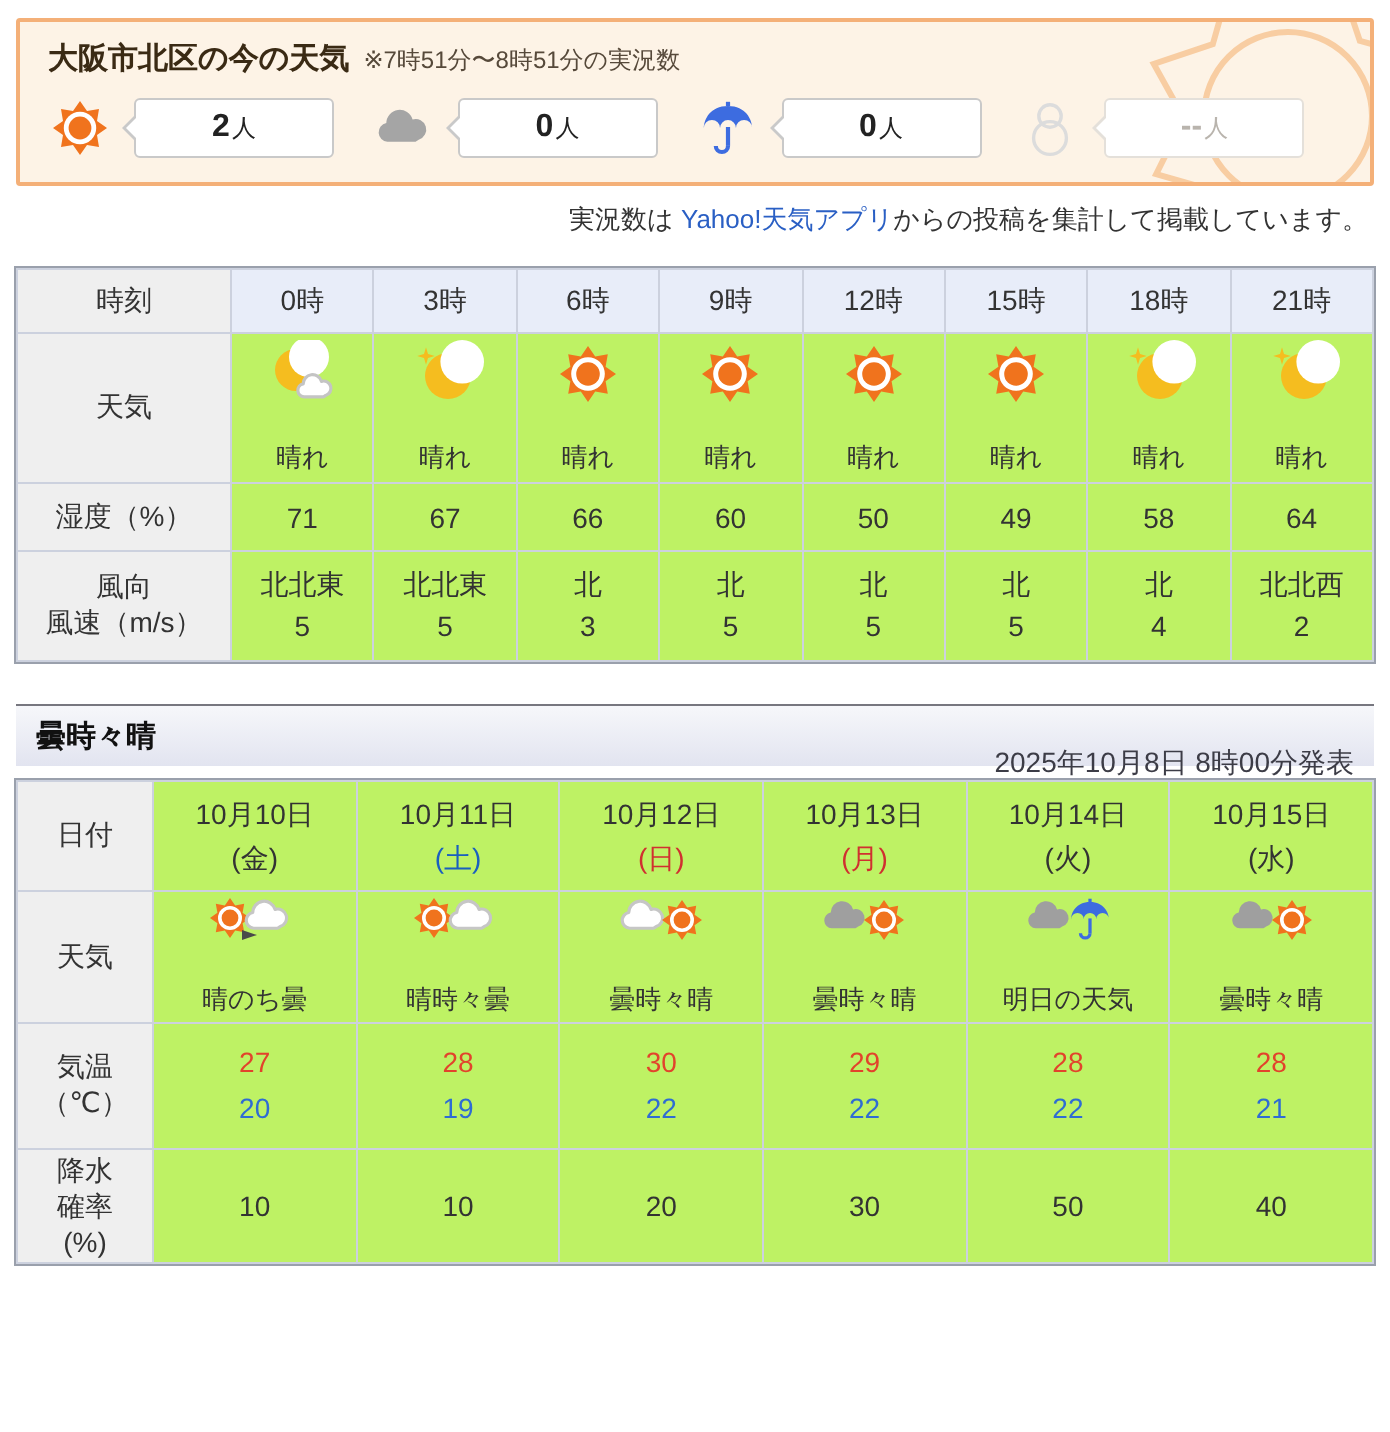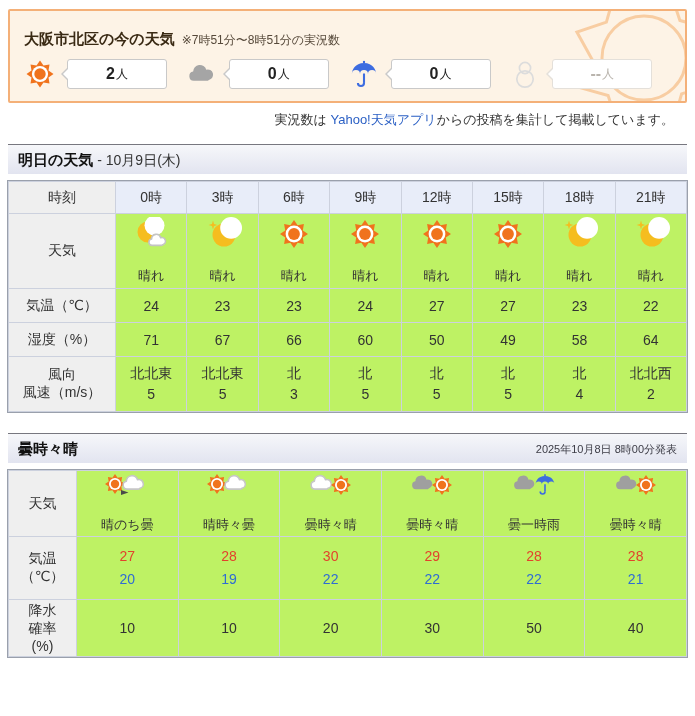--- a/index.html
+++ b/index.html
@@ -1,43 +1,43 @@
 <!DOCTYPE html>
 <html><head>
 <meta charset="utf-8">
 <style>
   html,body{margin:0;padding:0;background:#fff}
   body{width:695px;font-family:"Liberation Sans","DejaVu Sans",sans-serif;color:#333;-webkit-font-smoothing:antialiased}
   .wrap{padding:9px 8px 10px}
 
   
-  .current-box{position:relative;border:2px solid #f4b078;background:#fdf3e6;border-radius:2px;padding:19px 14px 11px;overflow:hidden}
+  .current-box{position:relative;border:2px solid #f4b078;background:#fdf3e6;border-radius:2px;padding:9px 14px 11px;overflow:hidden}
   .cb-titleline{position:relative;z-index:1}
   .cb-title{font-size:15px;font-weight:bold;color:#3a2a14}
   .cb-sub{font-size:12px;color:#56493a;margin-left:7px}
   .counts{display:flex;align-items:center;margin-top:9px;position:relative;z-index:1}
   .count-group{display:flex;align-items:center;flex:1}
   .count-icon{width:32px;height:32px;flex:none}
   .bubble{position:relative;background:#fff;border:1px solid #c9c9c9;border-radius:3px;height:28px;min-width:98px;margin-left:11px;display:flex;align-items:center;justify-content:center;color:#222}
   .bubble::before{content:"";position:absolute;left:-7px;top:50%;margin-top:-7px;border:7px solid transparent;border-left:0;border-right:7px solid #c9c9c9}
   .bubble::after{content:"";position:absolute;left:-5px;top:50%;margin-top:-7px;border:7px solid transparent;border-left:0;border-right:7px solid #fff}
   .bubble .num{font-size:16px;font-weight:bold;margin-right:1px}
   .bubble .unit{font-size:12px}
   .count-group.muted .bubble{border-color:#e4e0da;color:#b9b4ad}
   .count-group.muted .bubble::before{border-right-color:#e4e0da}
   .deco-sun{position:absolute;right:-34px;top:-28px;z-index:0}
 
   
-  .note{text-align:right;font-size:13px;color:#333;margin:8px 13px 15px}
+  .note{text-align:right;font-size:13px;color:#333;margin:8px 3px 15px}
   .note a{color:#2a5fc4;text-decoration:none;cursor:pointer}
 
   
   .sec-head{border-top:1px solid #77777f;background:linear-gradient(#f6f7fa,#e2e4f0);padding:6px 10px 5px;font-size:14px;color:#333;line-height:18px}
   .sec-head .hd{font-size:15px;font-weight:bold;color:#111}
-  .sec-head .right{float:right;font-size:11px;color:#3c3c46;margin-top:0}
+  .sec-head .right{float:right;font-size:14px;color:#3c3c46;margin-top:13px}
 
   
   table{border-collapse:collapse;width:100%;background:#bef264;box-shadow:0 0 0 1px #9aa0ac;margin:7px 0 0;table-layout:fixed}
   th,td{border:1px solid #ccd1de;text-align:center;font-size:14px;font-weight:normal;color:#333;padding:2px}
   th.rowlabel{background:#efefef;color:#333}
   .hourly th.rowlabel{width:102px}
   .weekly th.rowlabel{width:63px}
   td.colhead{background:#e8edf9;height:27px}
   .hourly{margin-bottom:21px}
   .hourly td.val{height:29px}
@@ -123,23 +123,20 @@
             <span class="unit">人</span>
           </span>
         </div>
       </div>
   </div>
 
   <div class="note">
     <span>実況数は</span> <a>Yahoo!天気アプリ</a><span>からの投稿を集計して掲載しています。</span>
   </div>
 
-  <div class="sec-head">
-    <span class="hd">明日の天気</span><span> - 10月9日(木)</span>
-  </div>
   <table class="hourly">
     <tbody id="hourly-body">
         <tr>
           <th class="rowlabel">時刻</th>
           <td class="colhead">0時</td>
           <td class="colhead">3時</td>
           <td class="colhead">6時</td>
           <td class="colhead">9時</td>
           <td class="colhead">12時</td>
           <td class="colhead">15時</td>
@@ -209,31 +206,20 @@
           <td class="wx">
             <svg class="ic" width="44" height="34" viewBox="0 0 44 34">
               <circle cx="23" cy="18" r="11.5" fill="#f5bd1f"></circle>
               <circle cx="30.1" cy="10.9" r="10.9" fill="#fff"></circle>
               <polygon points="12.0,3.6 13.0,7.0 16.4,8.0 13.0,9.0 12.0,12.4 11.0,9.0 7.6,8.0 11.0,7.0" fill="#f5bd1f"></polygon>
             </svg>
             <div class="wxlabel">晴れ</div>
           </td>
         </tr>
         <tr>
-          <th class="rowlabel">気温（℃）</th>
-          <td class="val">24</td>
-          <td class="val">23</td>
-          <td class="val">23</td>
-          <td class="val">24</td>
-          <td class="val">27</td>
-          <td class="val">27</td>
-          <td class="val">23</td>
-          <td class="val">22</td>
-        </tr>
-        <tr>
           <th class="rowlabel">湿度（%）</th>
           <td class="val">71</td>
           <td class="val">67</td>
           <td class="val">66</td>
           <td class="val">60</td>
           <td class="val">50</td>
           <td class="val">49</td>
           <td class="val">58</td>
           <td class="val">64</td>
         </tr>
@@ -251,20 +237,29 @@
       </tbody>
   </table>
 
   <div class="sec-head">
     <span class="right">2025年10月8日 8時00分発表</span>
     <span class="hd">曇時々晴</span>
   </div>
   <table class="weekly">
     <tbody id="weekly-body">
         <tr>
+          <th class="rowlabel">日付</th>
+          <td class="datecell">10月10日<br><span class="dow-black">(金)</span></td>
+          <td class="datecell">10月11日<br><span class="dow-blue">(土)</span></td>
+          <td class="datecell">10月12日<br><span class="dow-red">(日)</span></td>
+          <td class="datecell">10月13日<br><span class="dow-red">(月)</span></td>
+          <td class="datecell">10月14日<br><span class="dow-black">(火)</span></td>
+          <td class="datecell">10月15日<br><span class="dow-black">(水)</span></td>
+        </tr>
+        <tr>
           <th class="rowlabel">天気</th>
           <td class="wx">
             <svg class="ic" width="54" height="27" viewBox="0 0 54 27">
               <polygon points="25.0,11.0 21.3,13.6 22.1,18.1 17.6,17.3 15.0,21.0 12.4,17.3 7.9,18.1 8.7,13.6 5.0,11.0 8.7,8.4 7.9,3.9 12.4,4.7 15.0,1.0 17.6,4.7 22.1,3.9 21.3,8.4" fill="#f0731d"></polygon>
               <circle cx="15" cy="11" r="6.0" fill="#fff"></circle>
               <circle cx="15" cy="11" r="4.2" fill="#f0731d"></circle>
               <g transform="translate(22,1) scale(0.78)">
                 <path d="M6.2,19.4 A5.1,5.1 0 0 1 5.6,9.3 A7.3,7.3 0 0 1 19.9,7.3 A5.6,5.6 0 0 1 23.2,18.3 L21.5,19.4 Z" fill="#fff" stroke="#c6c6c6" stroke-width="2.05" stroke-linejoin="round"></path>
               </g>
               <polygon points="21,17 28.5,19.5 21,22" fill="#4a4a4a"></polygon>
@@ -309,21 +304,21 @@
               <g transform="translate(6,1) scale(0.78)">
                 <path d="M6.2,19.4 A5.1,5.1 0 0 1 5.6,9.3 A7.3,7.3 0 0 1 19.9,7.3 A5.6,5.6 0 0 1 23.2,18.3 L21.5,19.4 Z" fill="#9f9f9f"></path>
               </g>
               <g transform="translate(38,3) scale(0.82)" stroke="#3d6ce0" fill="#3d6ce0">
                 <line x1="0" y1="-2" x2="0" y2="0" stroke-width="2"></line>
                 <path d="M0,0 C-8.5,0 -11.5,6.5 -11.5,10.5 A3.8,3.8 0 0 1 -3.8,10.5 A3.8,3.8 0 0 1 3.8,10.5 A3.8,3.8 0 0 1 11.5,10.5 C11.5,6.5 8.5,0 0,0 Z" stroke="none"></path>
                 <line x1="0" y1="10" x2="0" y2="19" stroke-width="2" fill="none"></line>
                 <path d="M0,19 a2.9,2.9 0 0 1 -5.8,0" fill="none" stroke-width="2"></path>
               </g>
             </svg>
-            <div class="wxlabel">曇一時雨</div>
+            <div class="wxlabel">明日の天気</div>
           </td>
           <td class="wx">
             <svg class="ic" width="54" height="27" viewBox="0 0 54 27">
               <g transform="translate(6,1) scale(0.78)">
                 <path d="M6.2,19.4 A5.1,5.1 0 0 1 5.6,9.3 A7.3,7.3 0 0 1 19.9,7.3 A5.6,5.6 0 0 1 23.2,18.3 L21.5,19.4 Z" fill="#9f9f9f"></path>
               </g>
               <polygon points="47.0,12.0 43.3,14.6 44.1,19.1 39.6,18.3 37.0,22.0 34.4,18.3 29.9,19.1 30.7,14.6 27.0,12.0 30.7,9.4 29.9,4.9 34.4,5.7 37.0,2.0 39.6,5.7 44.1,4.9 43.3,9.4" fill="#f0731d"></polygon>
               <circle cx="37" cy="12" r="6.0" fill="#fff"></circle>
               <circle cx="37" cy="12" r="4.2" fill="#f0731d"></circle>
             </svg>

